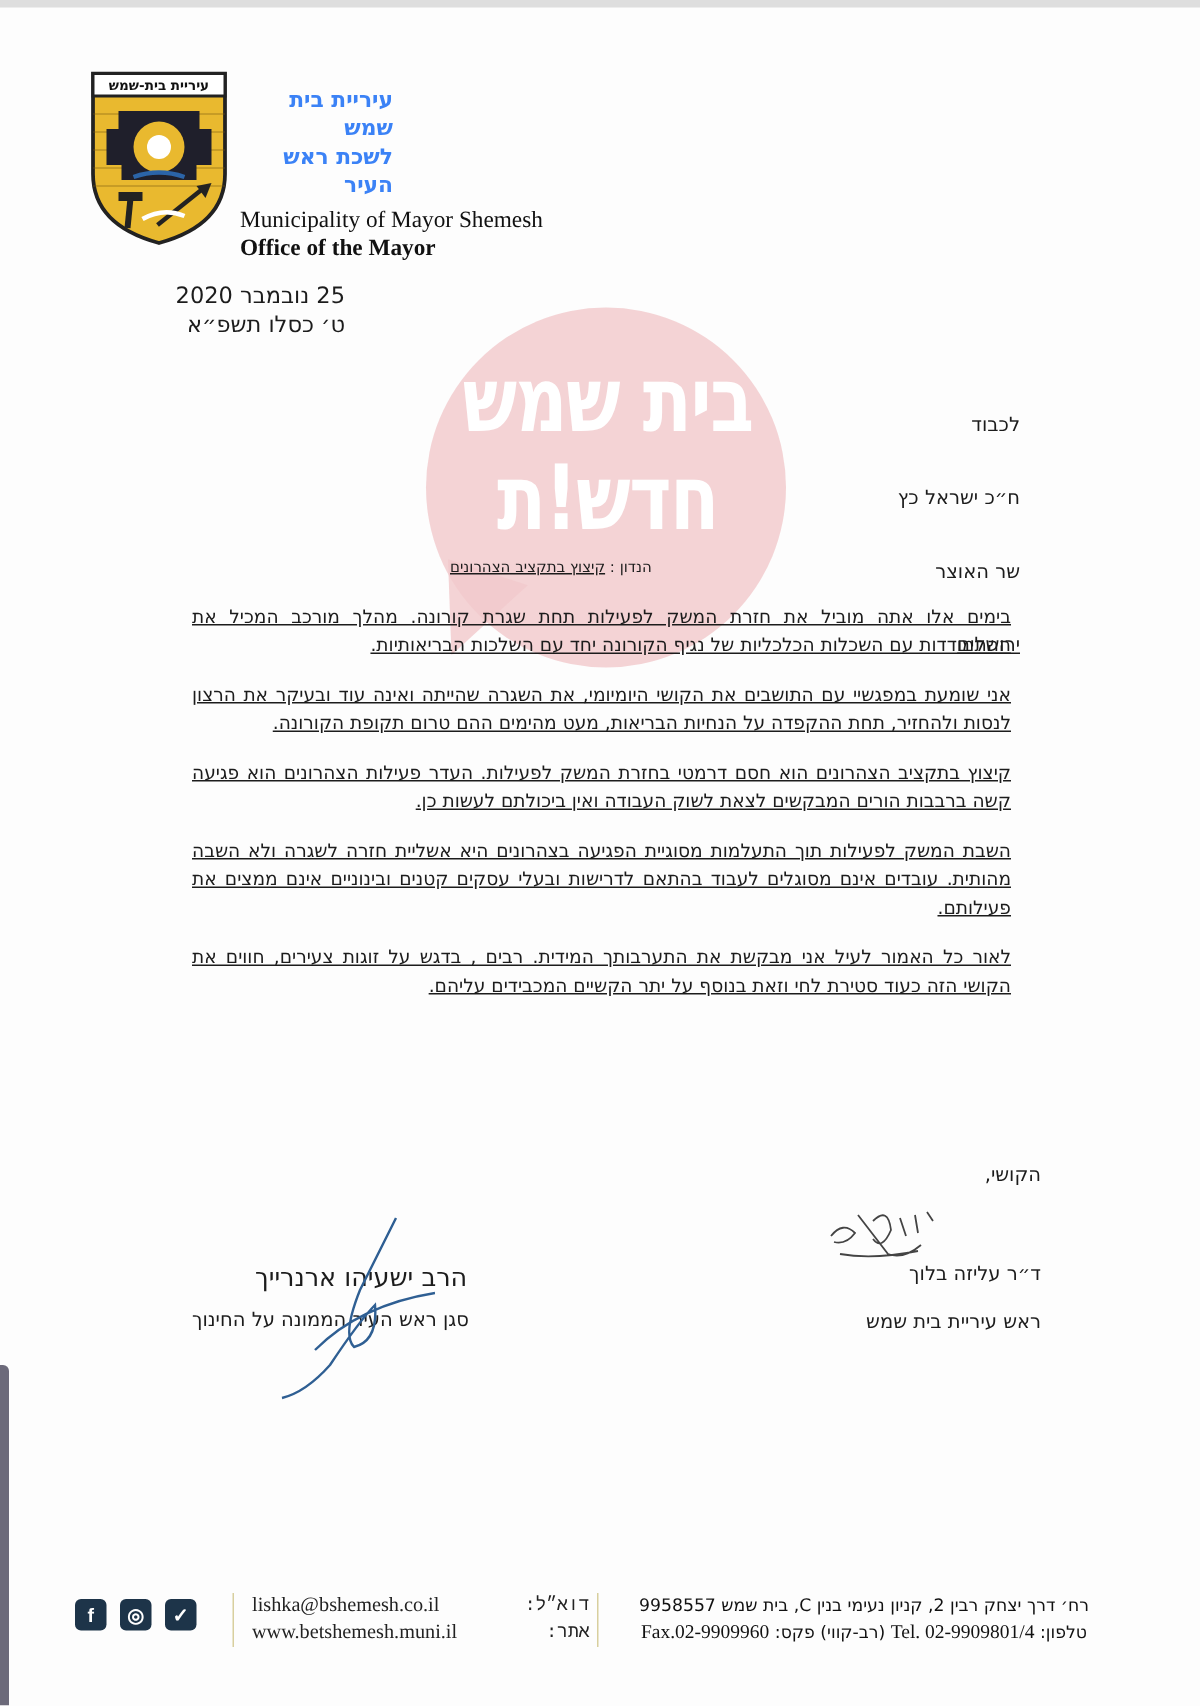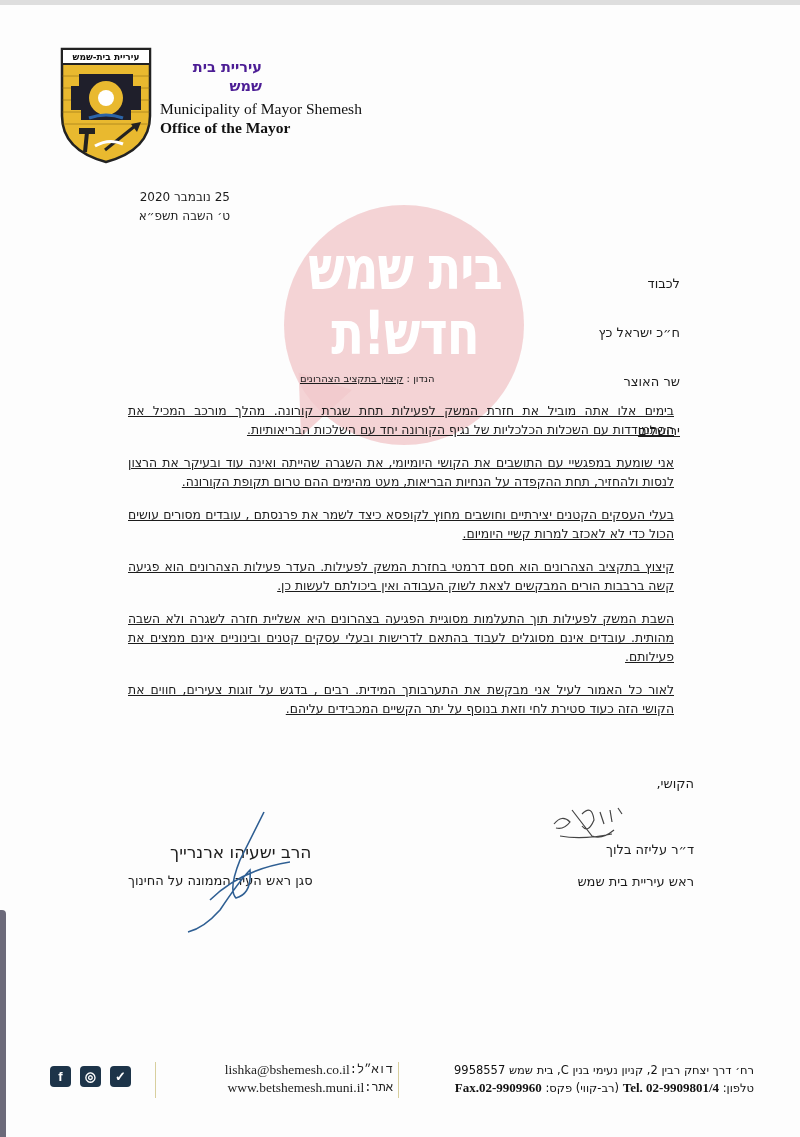--- a/index.html
+++ b/index.html
@@ -19,21 +19,21 @@
     background: #6c6a7a; border-top-right-radius: 4px;
   }
   
   .crest {
     position: absolute; left: 59px; top: 46px; width: 94px; height: 118px;
   }
   .header-text { position: absolute; left: 160px; top: 58px; }
   .he-title {
     font-family: "DejaVu Sans", sans-serif; font-weight: bold;
     font-size: 14.5px; direction: rtl; text-align: right; width: 102px;
-    line-height: 19px; color: #4c1d95;
+    line-height: 19px; color: #3b82f6;
   }
   .en-title {
     font-family: "Liberation Serif", "DejaVu Serif", serif;
     font-size: 15.5px; line-height: 19px; color: #111; margin-top: 3px;
   }
   .en-title.bold { font-weight: bold; margin-top: 0; }
 
   
   .watermark {
     position: absolute; left: 284px; top: 205px; width: 240px; height: 240px;
@@ -48,21 +48,21 @@
     position: absolute; left: 290px; top: 248px; width: 230px;
     text-align: center; direction: rtl; color: #ffffff;
     font-family: "DejaVu Sans", sans-serif; font-weight: bold;
     font-size: 48px; line-height: 52px; letter-spacing: -1px;
     transform: scaleY(1.25);
   }
 
   
   .date-block {
     position: absolute; left: 110px; top: 188px; width: 120px;
-    direction: rtl; text-align: right; font-size: 12px; line-height: 19px;
+    direction: rtl; text-align: right; font-size: 15px; line-height: 19px;
   }
 
   
   .recipient {
     position: absolute; right: 120px; top: 256px; direction: rtl; text-align: right;
     font-size: 13px;
   }
   .recipient div { height: 29px; margin-top: 20px; }
   .underline { text-decoration: underline; }
 
@@ -99,28 +99,28 @@
     width: 21px; height: 21px; background: #1d3449; border-radius: 4px;
     color: #fff; font-family: "Liberation Sans", sans-serif; font-weight: bold;
     font-size: 13px; display: flex; align-items: center; justify-content: center;
   }
   .vsep { position: absolute; top: 4px; width: 1px; height: 36px; background: #d8cf9e; }
   .contact-col {
     position: absolute; left: 168px; top: 3px; width: 225px;
     font-family: "Liberation Serif", "DejaVu Serif", serif; font-size: 13.5px;
     line-height: 18px; color: #222;
   }
-  .contact-row { display: flex; justify-content: flex-end; direction: ltr; }
+  .contact-row { display: flex; justify-content: space-between; direction: ltr; }
   .contact-row .lbl { font-family: Liberation Mono, monospace; font-size: 12px; direction: rtl; }
   .address-col {
     position: absolute; left: 398px; top: 3px; width: 356px;
-    direction: rtl; text-align: right; font-size: 11.5px; line-height: 18px;
+    direction: rtl; text-align: center; font-size: 11.5px; line-height: 18px;
     font-family: "DejaVu Sans", sans-serif; color: #111;
   }
-  .address-col .num { font-family: "Liberation Serif", serif; font-weight: bold; font-size: 13px; }
+  .address-col .num { font-family: "Liberation Serif", serif; font-weight: normal; font-size: 13px; }
 </style>
 </head>
 <body>
 
 <div class="topbar"></div>
 <div class="left-strip"></div>
 
 <svg class="crest" viewBox="0 0 94 118">
   <path d="M3 3 H91 V70 Q91 104 47 116 Q3 104 3 70 Z" fill="#e9b92f" stroke="#222" stroke-width="2.5"></path>
   <rect x="3" y="3" width="88" height="15" fill="#fff" stroke="#222" stroke-width="2"></rect>
@@ -138,52 +138,52 @@
   <path d="M30 72 Q47 66 64 72" stroke="#2b64a8" stroke-width="3" fill="none"></path>
   <rect x="20" y="82" width="16" height="6" fill="#222"></rect>
   <line x1="28" y1="86" x2="26" y2="106" stroke="#222" stroke-width="4"></line>
   <line x1="46" y1="104" x2="76" y2="80" stroke="#222" stroke-width="3"></line>
   <path d="M72 78 L82 76 L78 86 Z" fill="#222"></path>
   <path d="M36 100 Q50 92 64 98" stroke="#fff" stroke-width="3" fill="none"></path>
 </svg>
 
 <div class="header-text">
   <div class="he-title">עיריית בית שמש</div>
+  <div class="he-title">לשכת ראש העיר</div>
   <div class="en-title">Municipality of Mayor Shemesh</div>
   <div class="en-title bold">Office of the Mayor</div>
 </div>
 
 <div class="watermark"></div>
 <div class="watermark-tail"></div>
 <div class="wm-text">
   <div>בית שמש</div>
   <div>חדש!ת</div>
 </div>
 
 <div class="date-block">
   <div>25 נובמבר 2020</div>
-  <div>ט׳ השבה תשפ״א</div>
+  <div>ט׳ כסלו תשפ״א</div>
 </div>
 
 <div class="recipient">
   <div>לכבוד</div>
   <div>ח״כ ישראל כץ</div>
   <div>שר האוצר</div>
   <div class="underline">ירושלים</div>
 </div>
 
 <div class="subject">
   <span>הנדון :</span>
   <span class="underline">קיצוץ בתקציב הצהרונים</span>
 </div>
 
 <div class="body">
   <p>בימים אלו אתה מוביל את חזרת המשק לפעילות תחת שגרת קורונה. מהלך מורכב המכיל את ההתמודדות עם השכלות הכלכליות של נגיף הקורונה יחד עם השלכות הבריאותיות.</p>
   <p>אני שומעת במפגשיי עם התושבים את הקושי היומיומי, את השגרה שהייתה ואינה עוד ובעיקר את הרצון לנסות ולהחזיר, תחת ההקפדה על הנחיות הבריאות, מעט מהימים ההם טרום תקופת הקורונה.</p>
-  <p>בעלי העסקים הקטנים יצירתיים וחושבים מחוץ לקופסא כיצד לשמר את פרנסתם , עובדים מסורים עושים הכול כדי לא לאכזב למרות קשיי היומיום.</p>
   <p>קיצוץ בתקציב הצהרונים הוא חסם דרמטי בחזרת המשק לפעילות. העדר פעילות הצהרונים הוא פגיעה קשה ברבבות הורים המבקשים לצאת לשוק העבודה ואין ביכולתם לעשות כן.</p>
   <p>השבת המשק לפעילות תוך התעלמות מסוגיית הפגיעה בצהרונים היא אשליית חזרה לשגרה ולא השבה מהותית. עובדים אינם מסוגלים לעבוד בהתאם לדרישות ובעלי עסקים קטנים ובינוניים אינם ממצים את פעילותם.</p>
   <p>לאור כל האמור לעיל אני מבקשת את התערבותך המידית. רבים , בדגש על זוגות צעירים, חווים את הקושי הזה כעוד סטירת לחי וזאת בנוסף על יתר הקשיים המכבידים עליהם.</p>
 </div>
 
 <div class="closing">הקושי,</div>
 
 <svg class="sig-mayor" viewBox="0 0 80 50">
   <path d="M2 24 Q10 14 18 22 Q12 30 4 28 M20 10 L40 36 Q50 40 62 30 M30 14 Q40 4 42 20 Q36 34 30 26 M8 36 Q30 40 60 34 M48 12 L52 24 M58 10 L60 22 M66 8 L70 14" stroke="#444" stroke-width="1.2" fill="none"></path>
 </svg>

